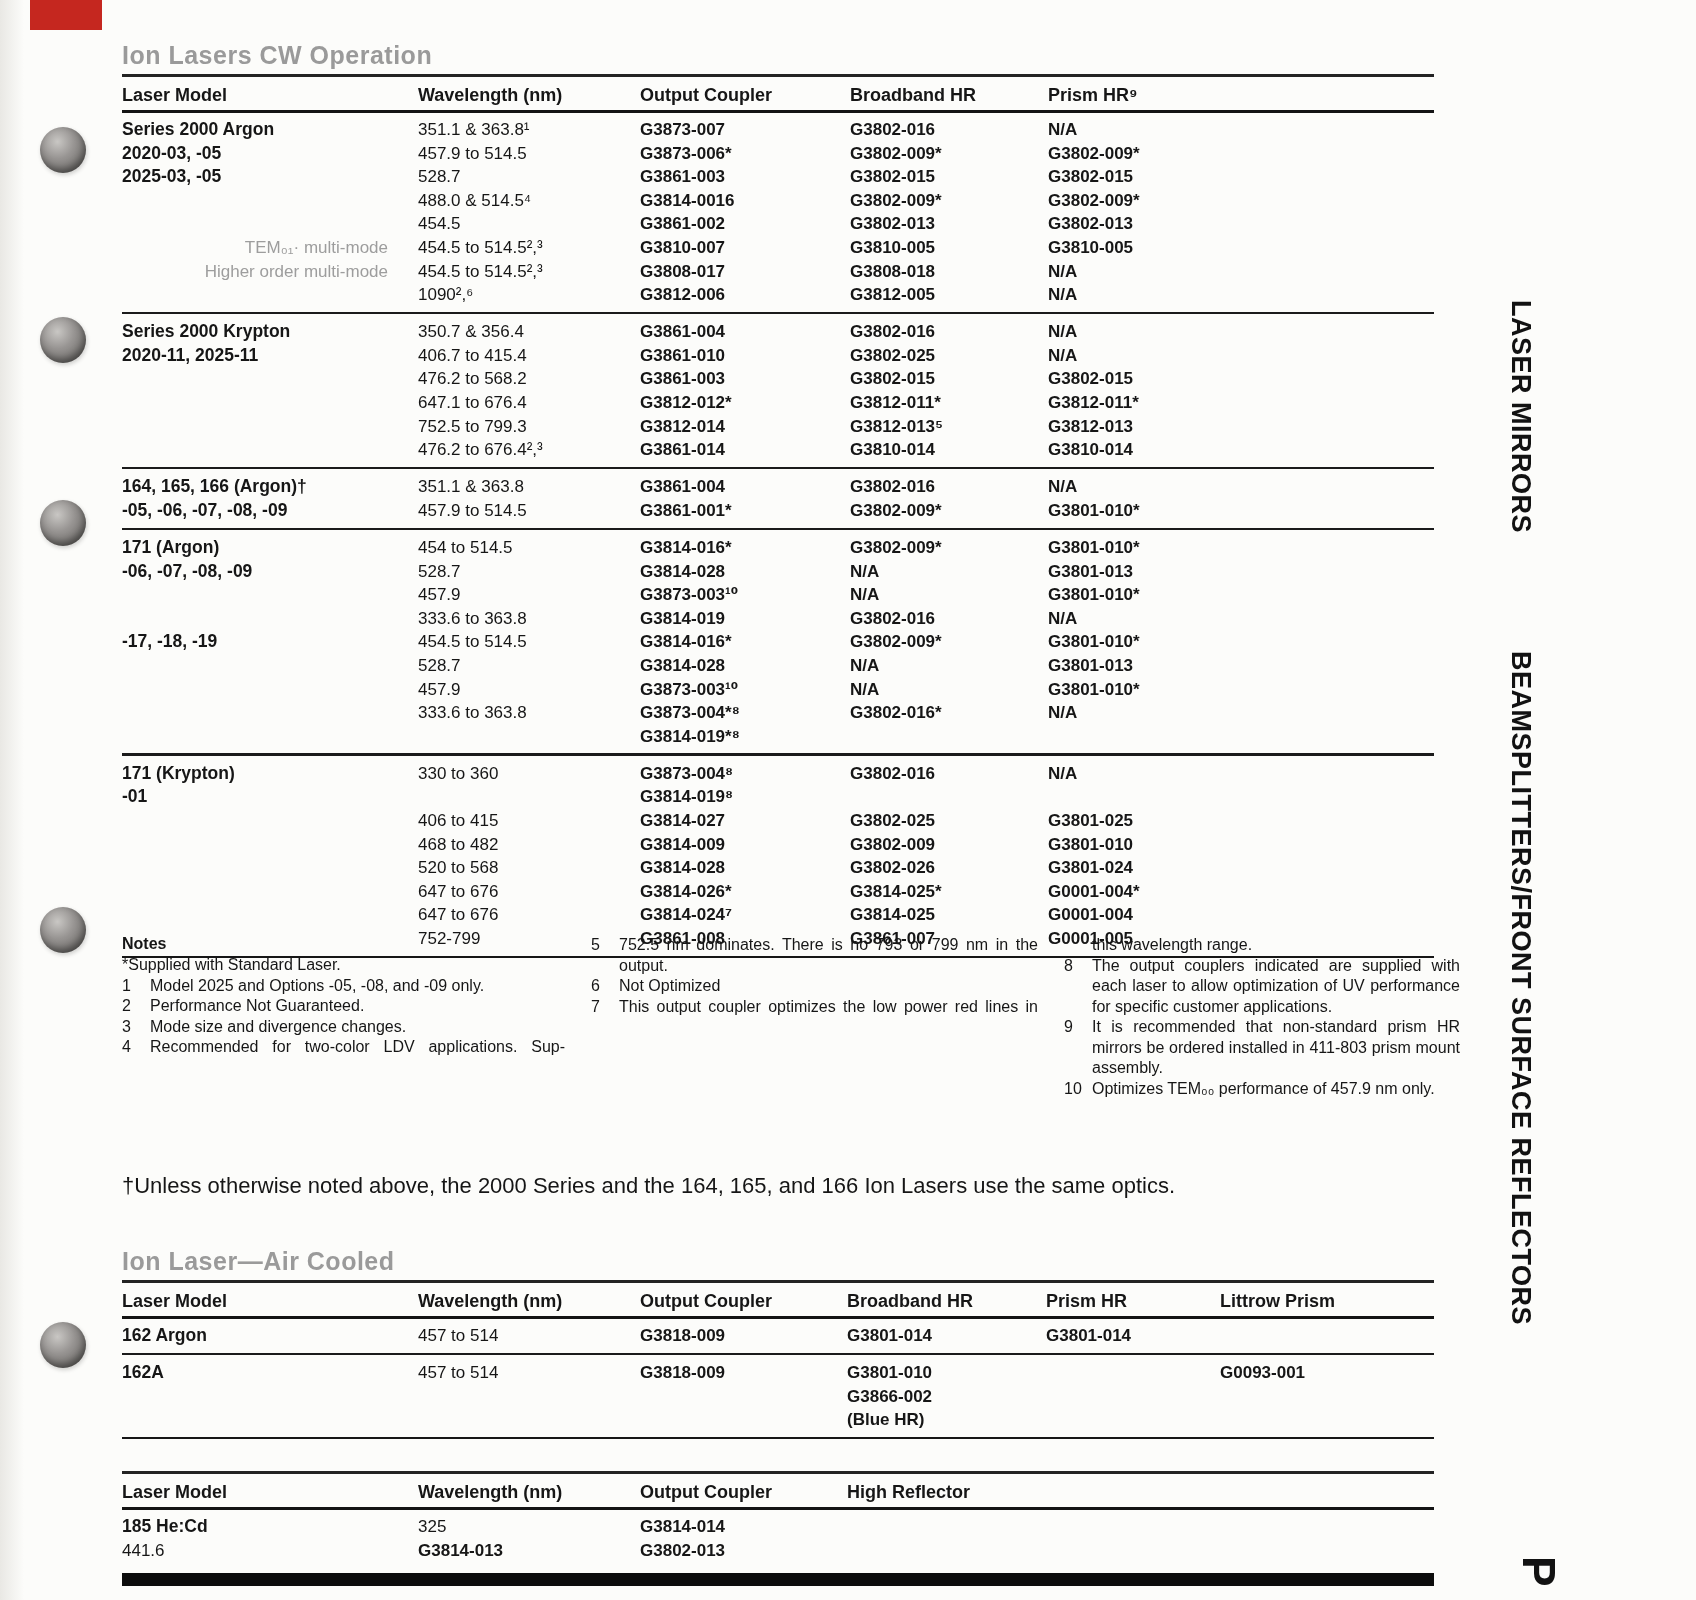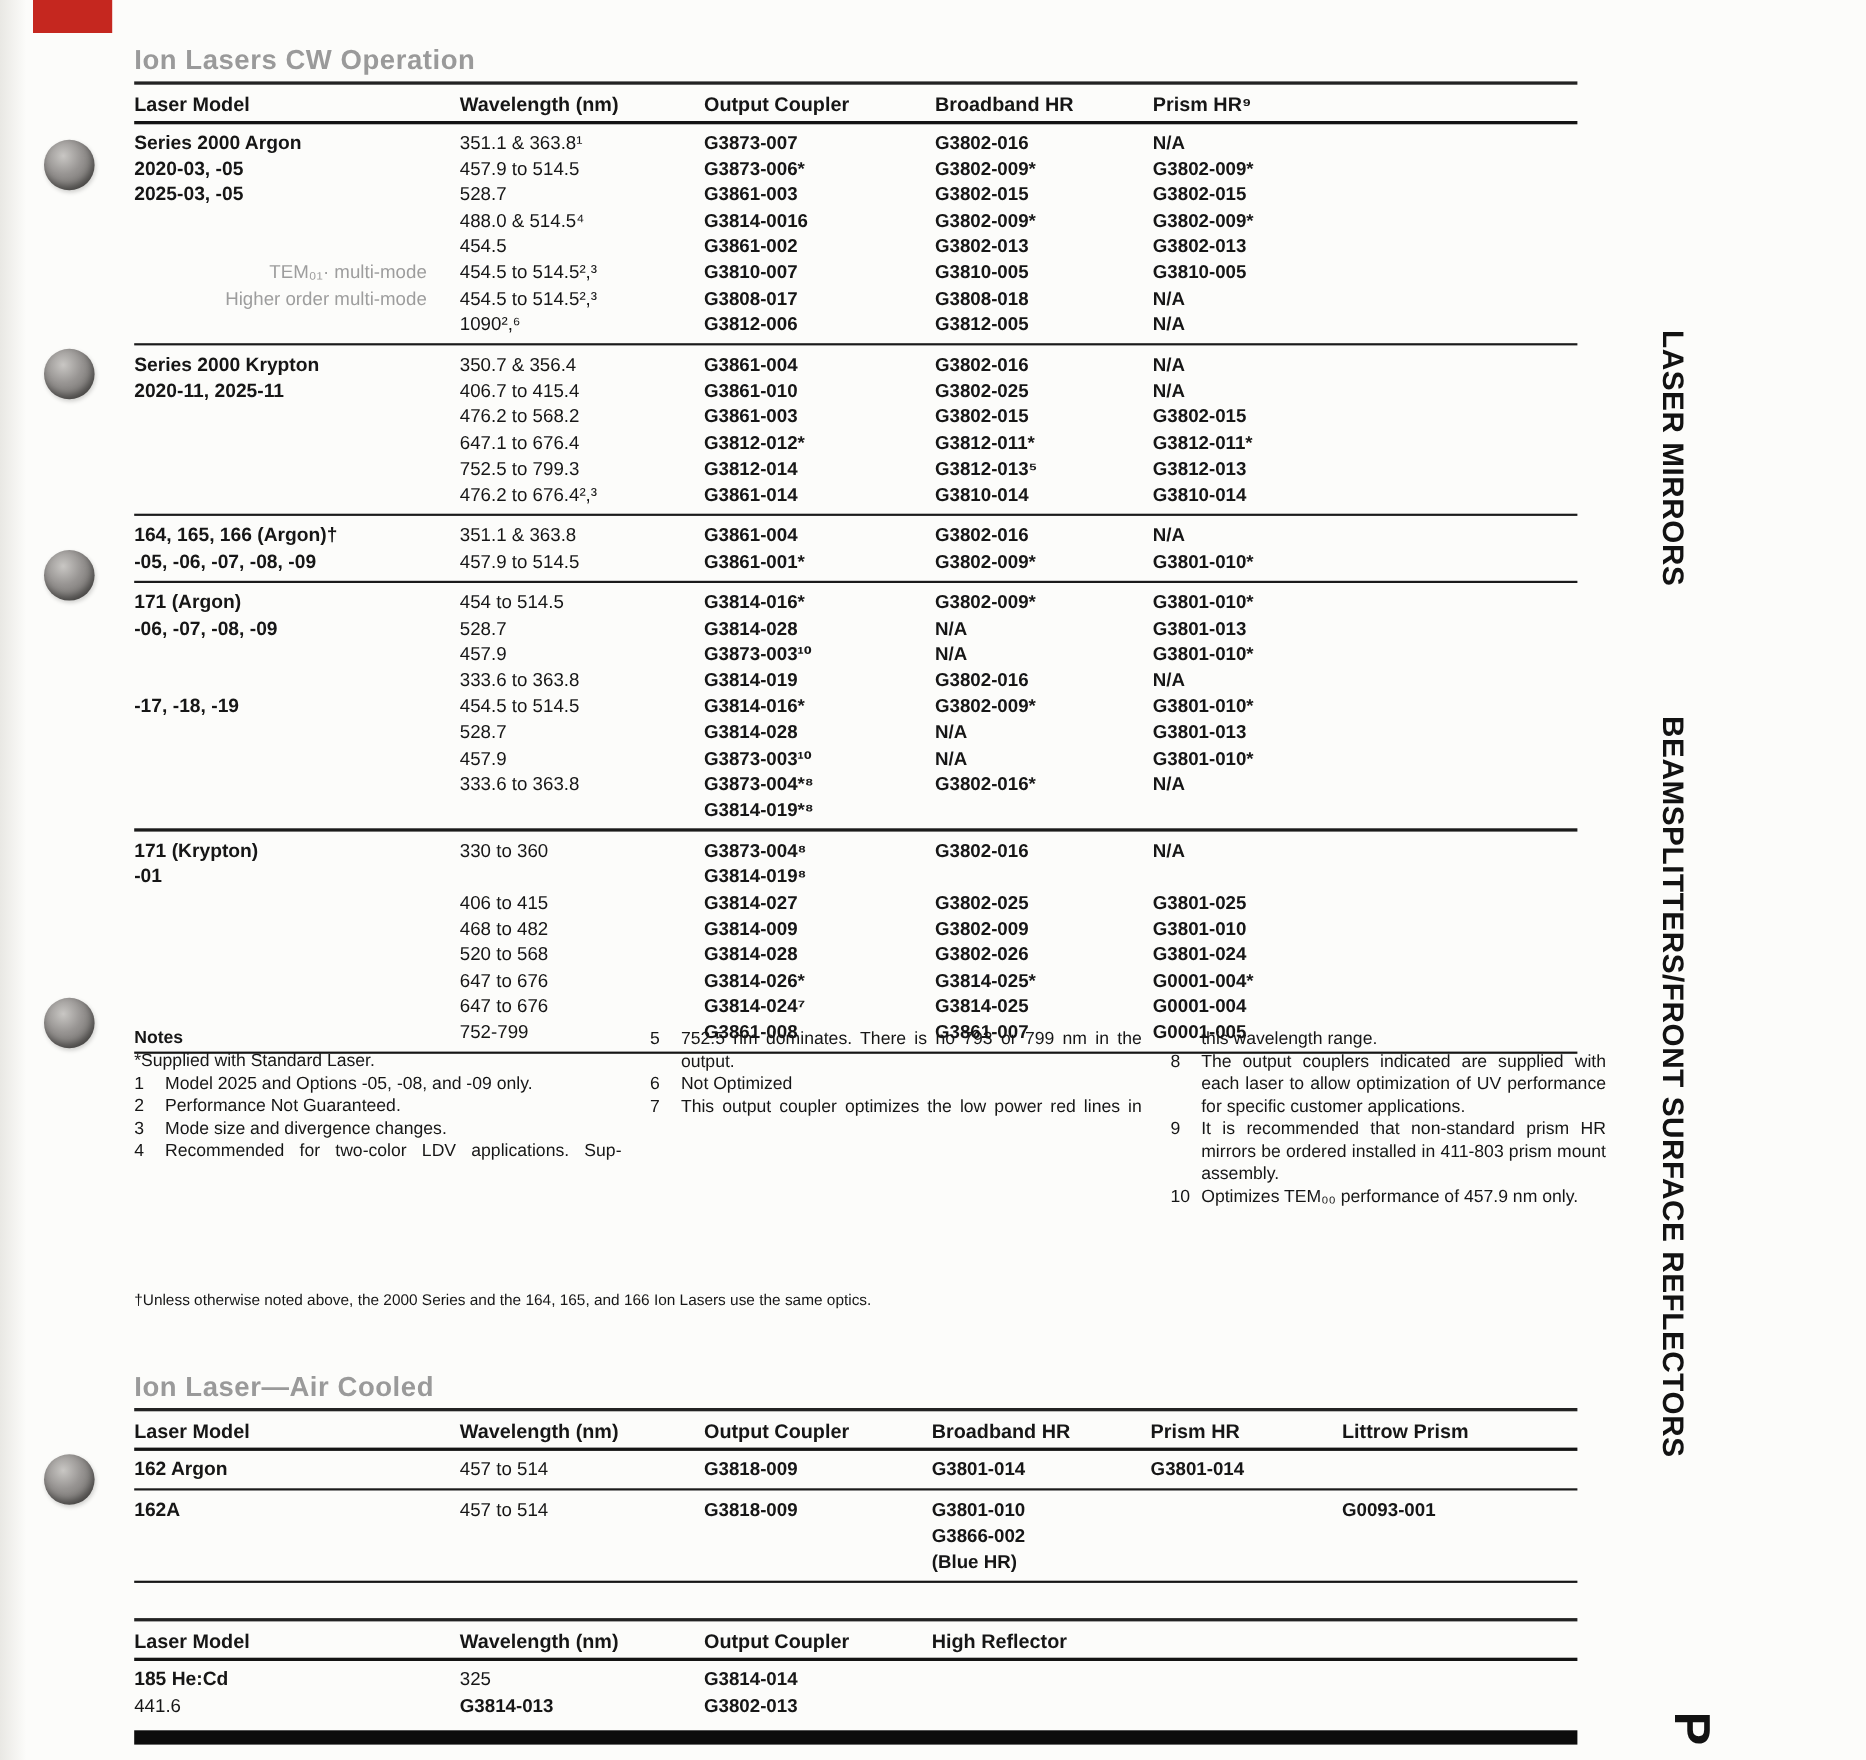--- a/index.html
+++ b/index.html
@@ -39,21 +39,21 @@
   
   .notes-cols { display:flex; gap:26px; }
   .ncol { flex:0 0 auto; }
   .ncol0 { width:443px; } .ncol1 { width:447px; } .ncol2 { width:396px; }
   .notes-heading { font-size:16px; font-weight:700; margin-bottom:2px; }
   .note { display:flex; font-size:16px; line-height:20.5px; }
   .nnum { flex:0 0 28px; }
   .flush .nnum { flex-basis:0; }
   .ntxt { flex:1; text-align:justify; }
   .jlast .ntxt { text-align-last:justify; }
-  .dagger-note { font-size:14px; }
+  .dagger-note { font-size:22px; }
 
   
   .vlabel { position:absolute; writing-mode:vertical-rl; font-weight:700; color:#121212;
     font-size:27px; letter-spacing:.5px; white-space:nowrap; }
   #tab-top { left:1505px; top:300px; }
   #tab-bottom { left:1505px; top:651px; }
   #page-marker { left:1512px; top:1556px; font-size:46px; letter-spacing:0; }
 </style>
 </head>
 <body>

